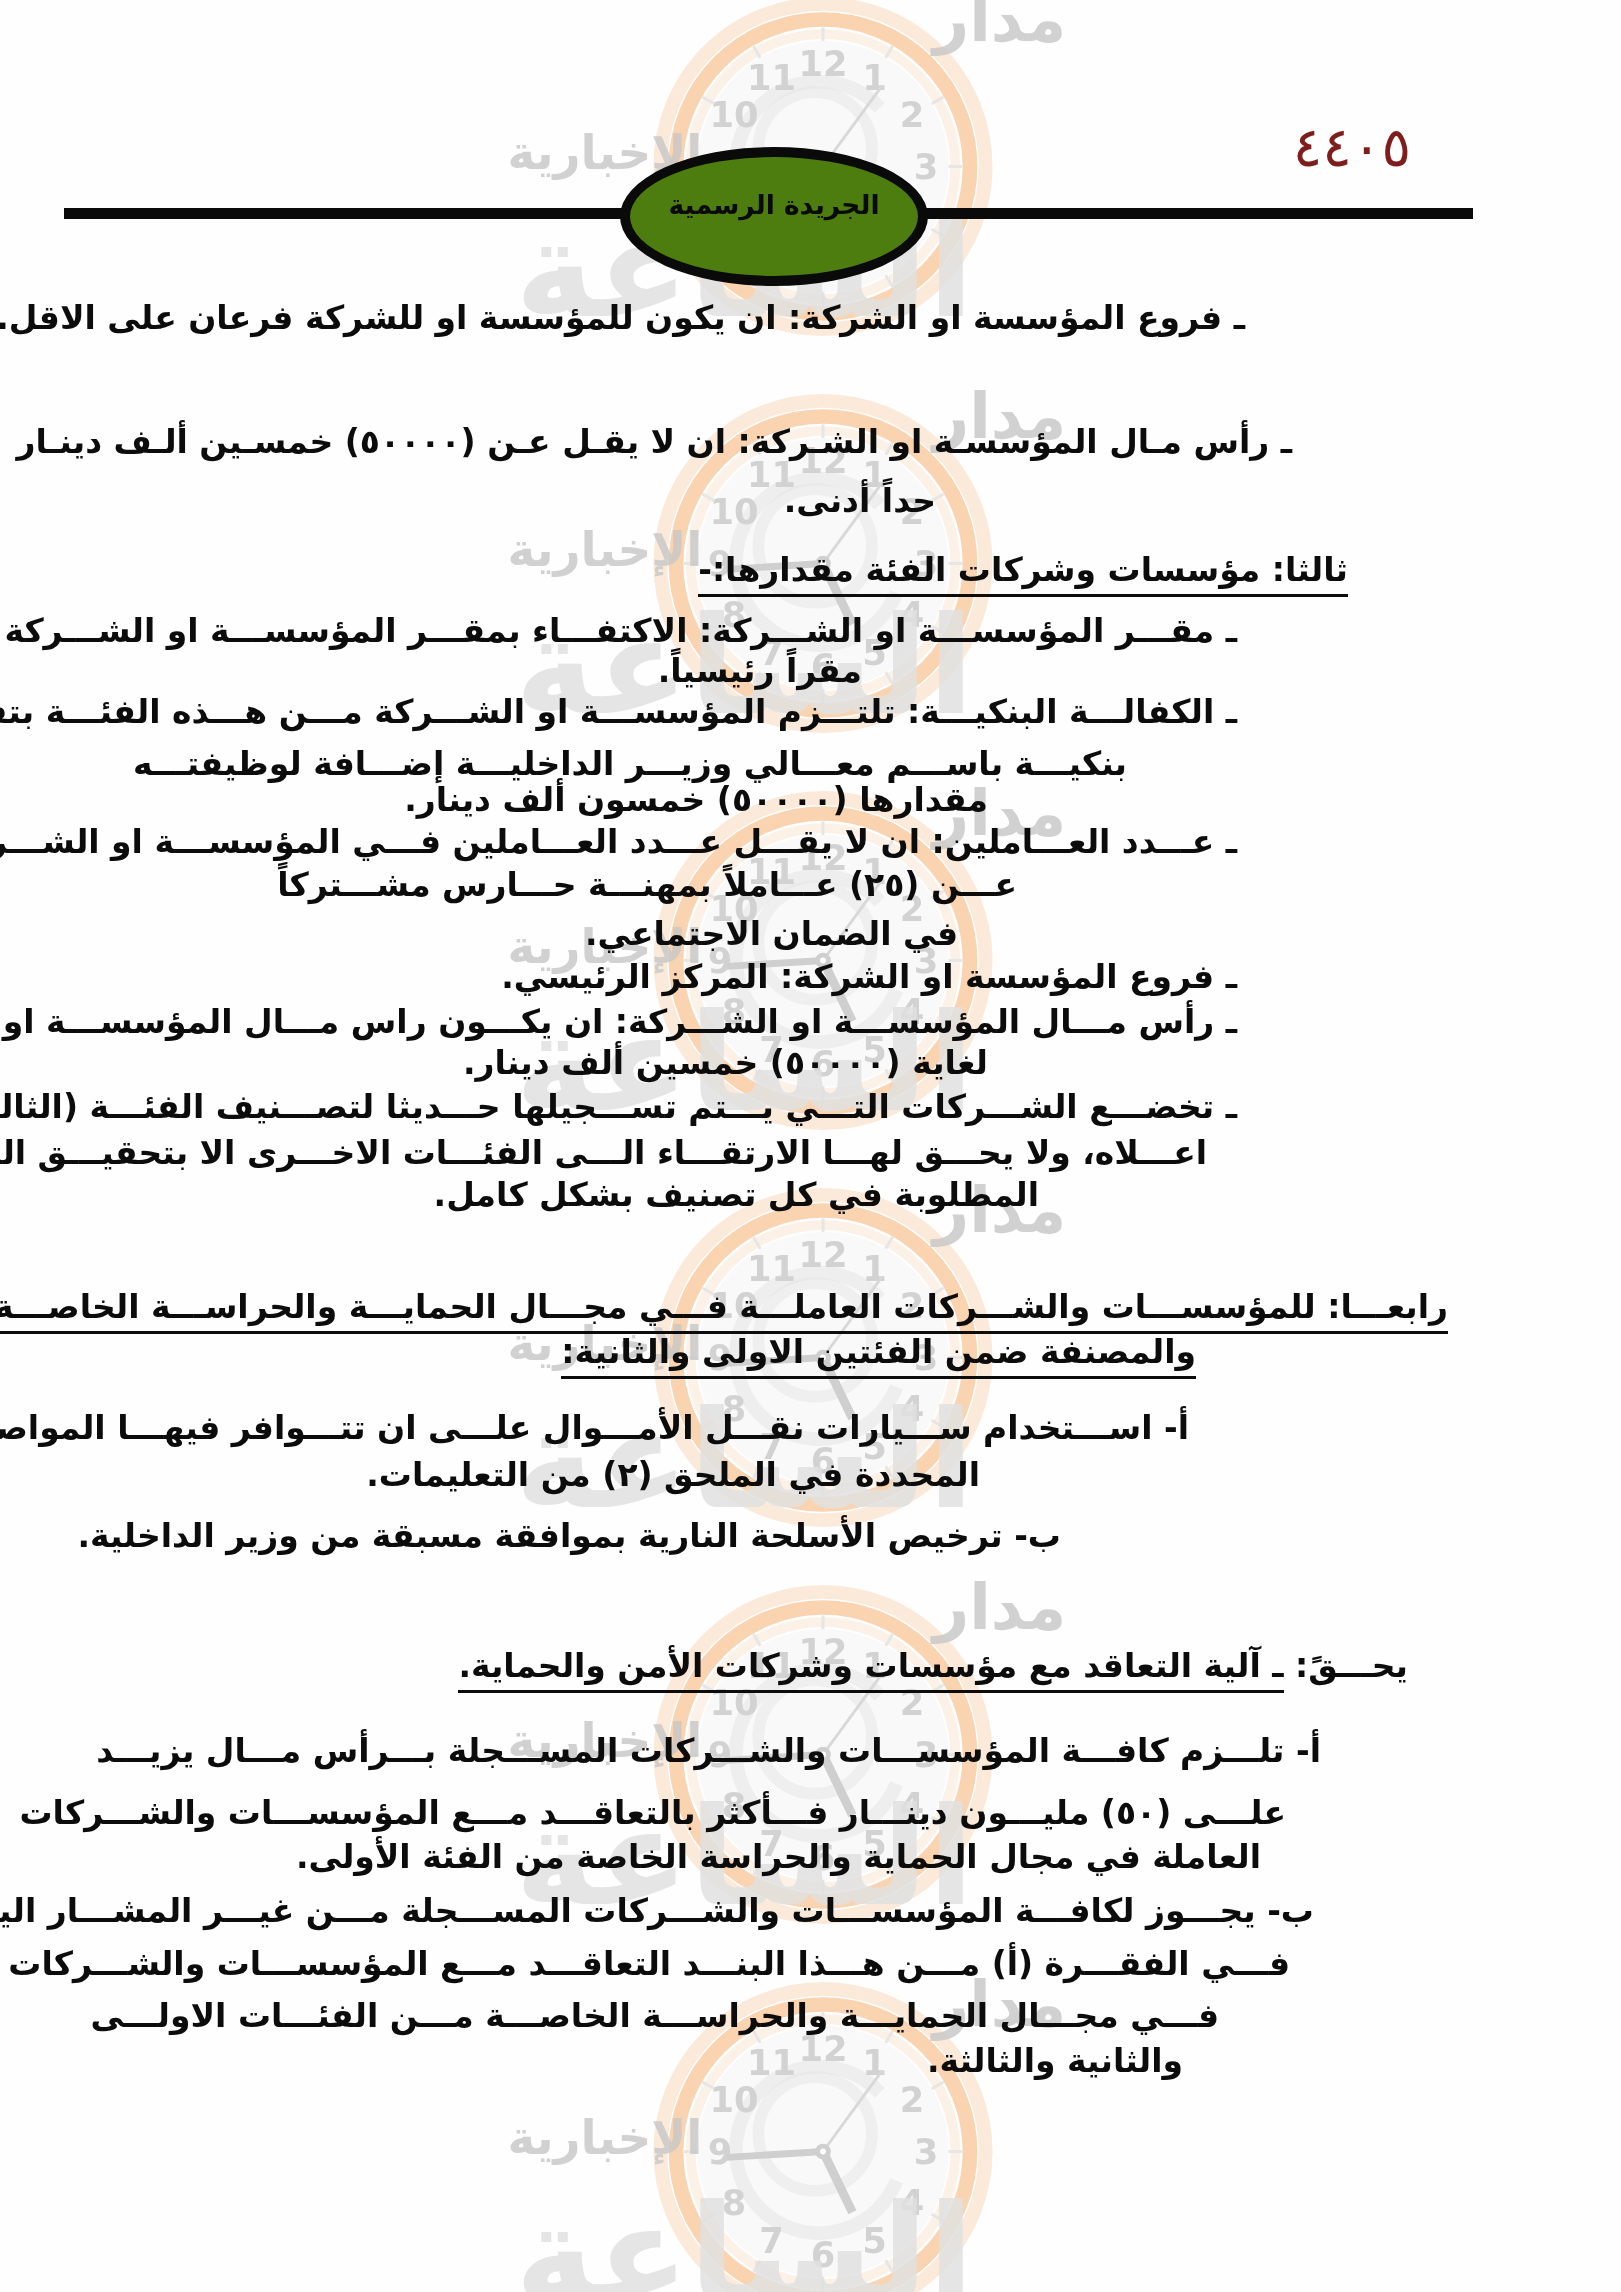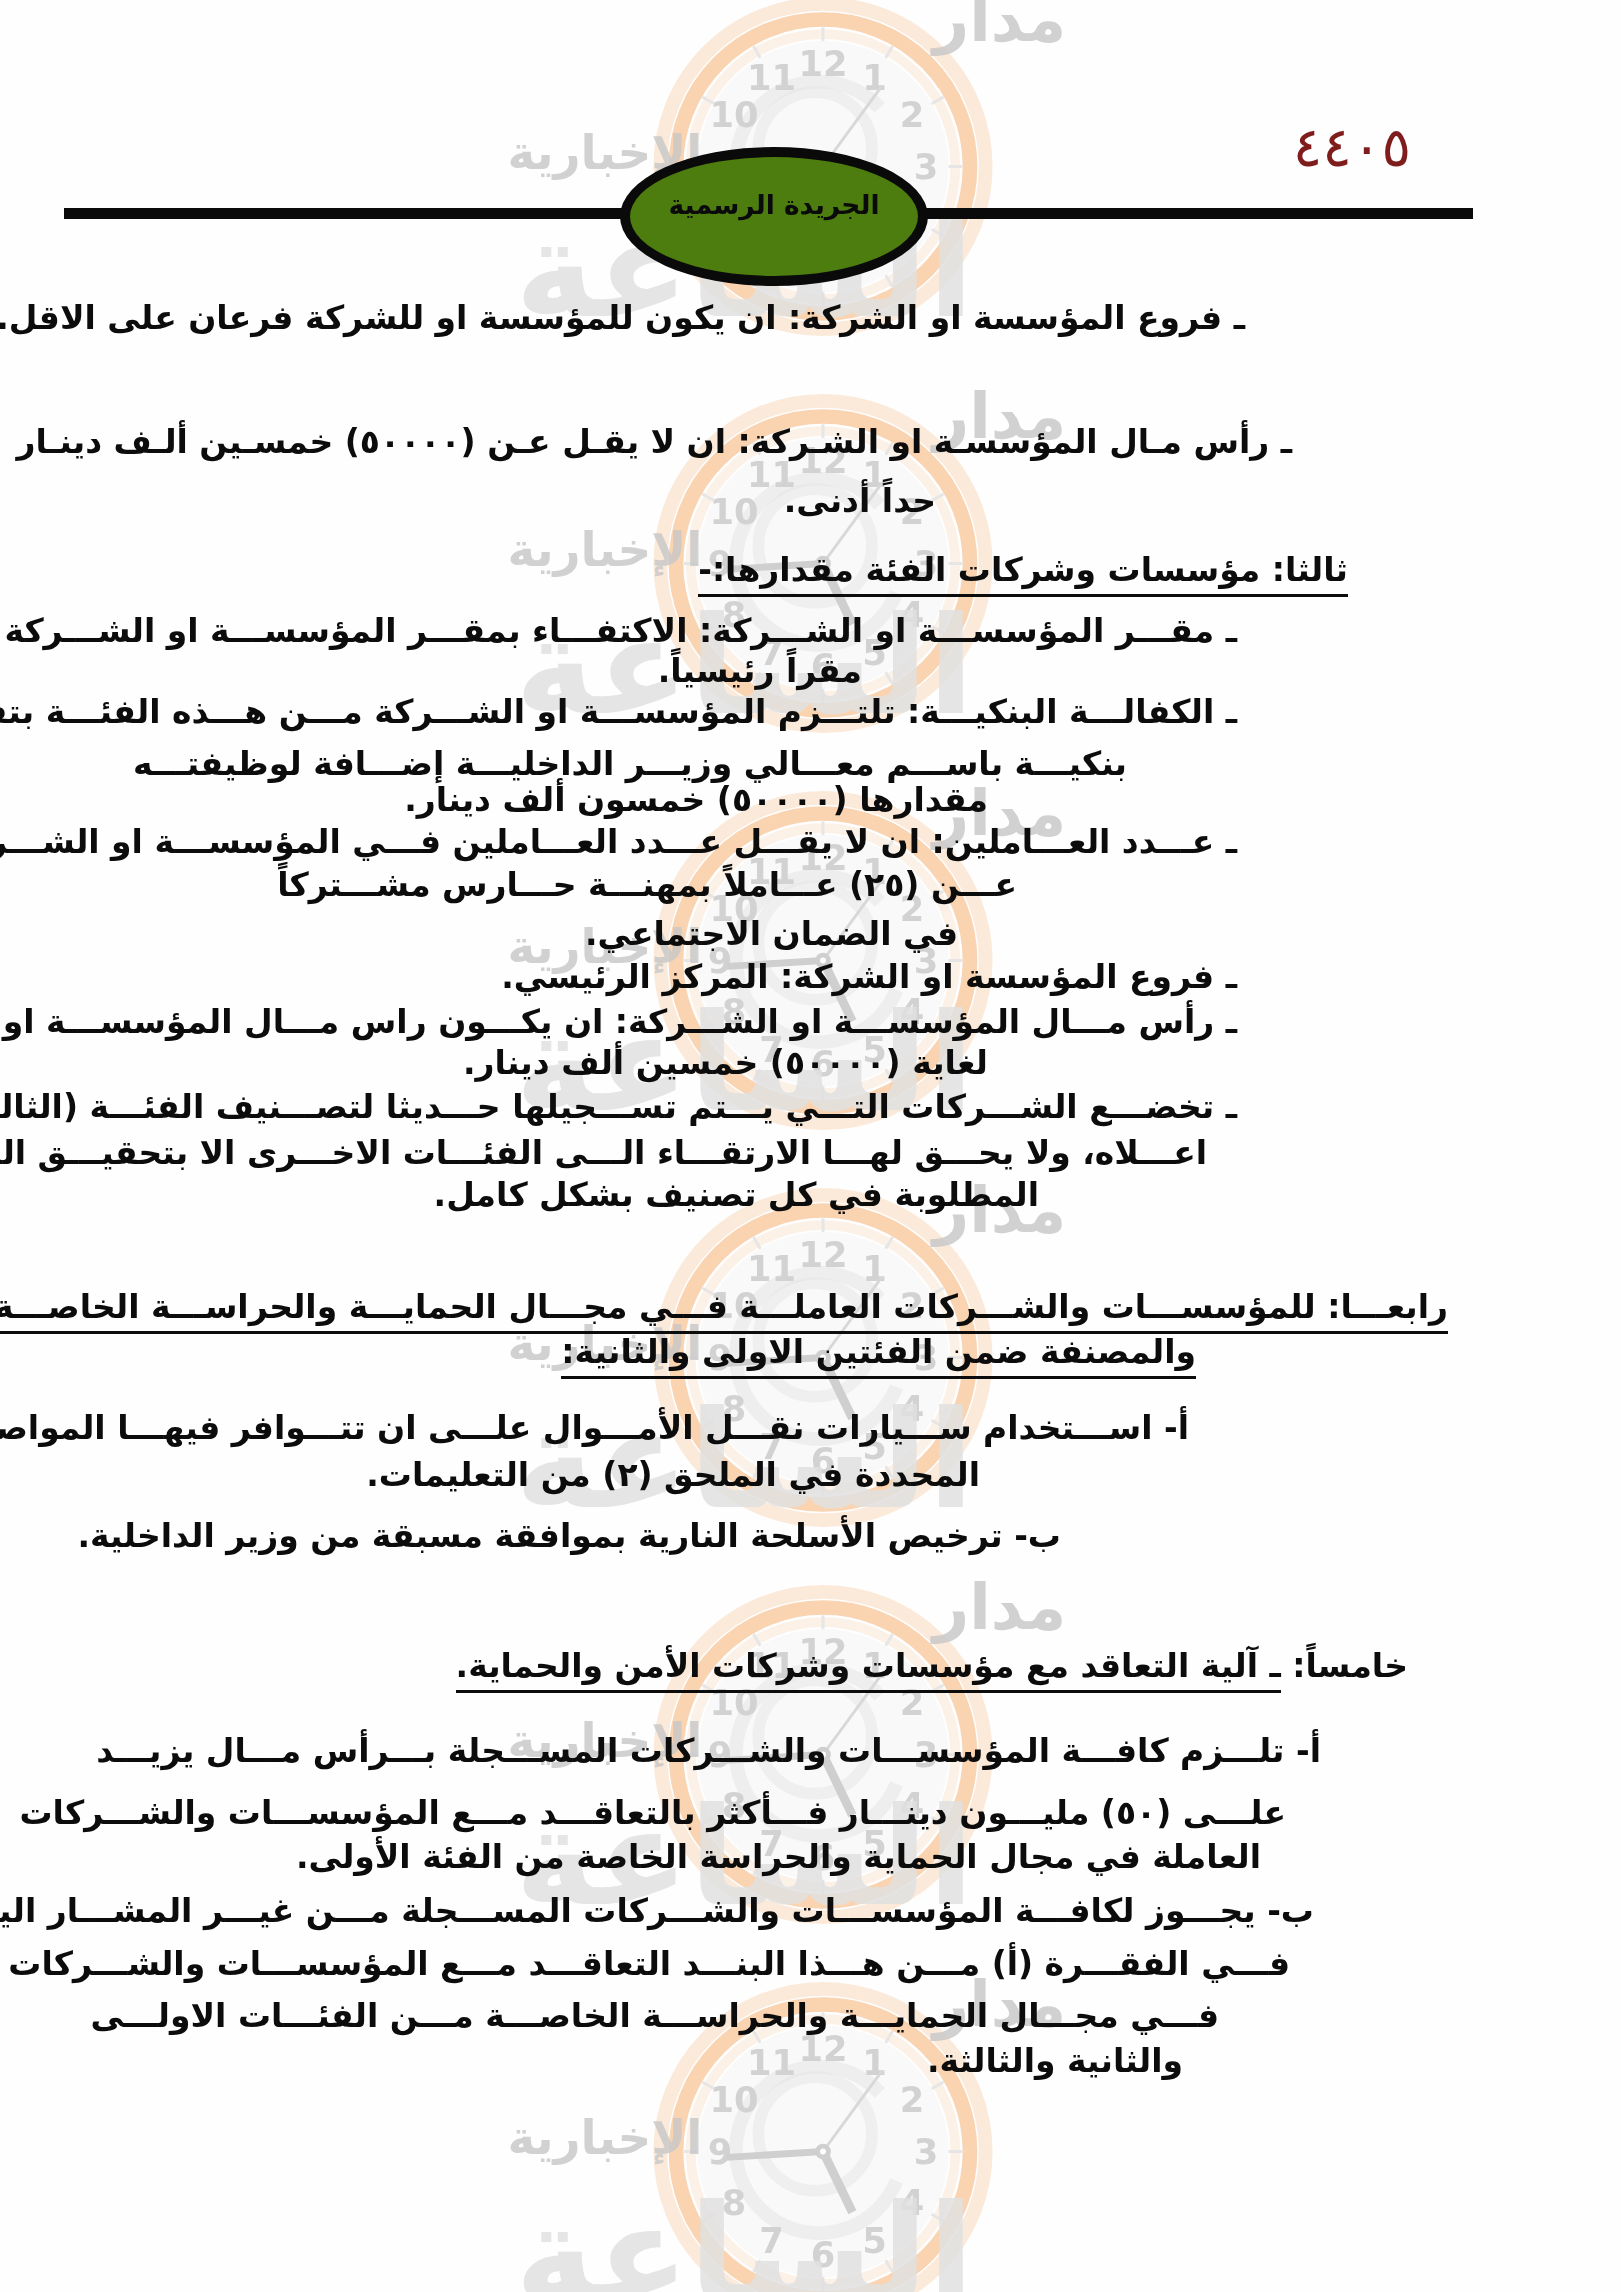--- a/index.html
+++ b/index.html
@@ -282,21 +282,21 @@
       <div class="line" style="top: 1001px; right: 384px;"><span>ـ رأس مـــال المؤسســـة او الشـــركة: ان يكـــون راس مـــال المؤسســـة او الشـــركة</span></div>
       <div class="line" style="top: 1042px; right: 633px;"><span>لغاية (٥٠٠٠٠) خمسين ألف دينار.</span></div>
       <div class="line" style="top: 1086px; right: 384px;"><span>ـ تخضـــع الشـــركات التـــي يـــتم تســـجيلها حـــديثا لتصـــنيف الفئـــة (الثالثـــة)</span></div>
       <div class="line" style="top: 1132px; right: 414px;"><span>اعـــلاه، ولا يحـــق لهـــا الارتقـــاء الـــى الفئـــات الاخـــرى الا بتحقيـــق الشـــروط</span></div>
       <div class="line" style="top: 1174px; right: 582px;"><span>المطلوبة في كل تصنيف بشكل كامل.</span></div>
       <div class="line" style="top: 1286px; right: 173px;"><span class="u">رابعـــا: للمؤسســـات والشـــركات العاملـــة فـــي مجـــال الحمايـــة والحراســـة الخاصـــة</span></div>
       <div class="line" style="top: 1331px; right: 425px;"><span class="u">والمصنفة ضمن الفئتين الاولى والثانية:</span></div>
       <div class="line" style="top: 1407px; right: 432px;"><span>أ-  اســـتخدام ســـيارات نقـــل الأمـــوال علـــى ان تتـــوافر فيهـــا المواصـــفات</span></div>
       <div class="line" style="top: 1454px; right: 641px;"><span>المحددة في الملحق (٢) من التعليمات.</span></div>
       <div class="line" style="top: 1515px; right: 560px;"><span>ب- ترخيص الأسلحة النارية بموافقة مسبقة من وزير الداخلية.</span></div>
-      <div class="line" style="top: 1645px; right: 213px;"><span>خامساً: </span><span class="u">ـ آلية التعاقد مع مؤسسات وشركات الأمن والحماية.</span></div>
+      <div class="line" style="top: 1645px; right: 213px;"><span>يحـــقً: </span><span class="u">ـ آلية التعاقد مع مؤسسات وشركات الأمن والحماية.</span></div>
       <div class="line" style="top: 1730px; right: 300px;"><span>أ-  تلـــزم كافـــة المؤسســـات والشـــركات المســـجلة بـــرأس مـــال يزيـــد</span></div>
       <div class="line" style="top: 1792px; right: 335px;"><span>علـــى (٥٠) مليـــون دينـــار فـــأكثر بالتعاقـــد مـــع المؤسســـات والشـــركات</span></div>
       <div class="line" style="top: 1836px; right: 360px;"><span>العاملة في مجال الحماية والحراسة الخاصة من الفئة الأولى.</span></div>
       <div class="line" style="top: 1890px; right: 307px;"><span>ب- يجـــوز لكافـــة المؤسســـات والشـــركات المســـجلة مـــن غيـــر المشـــار اليهـــا</span></div>
       <div class="line" style="top: 1943px; right: 331px;"><span>فـــي الفقـــرة (أ) مـــن هـــذا البنـــد التعاقـــد مـــع المؤسســـات والشـــركات العاملـــة</span></div>
       <div class="line" style="top: 1995px; right: 402px;"><span>فـــي مجـــال الحمايـــة والحراســـة الخاصـــة مـــن الفئـــات الاولـــى</span></div>
       <div class="line" style="top: 2040px; right: 438px;"><span>والثانية والثالثة.</span></div>
     </div>
 </div>
 

